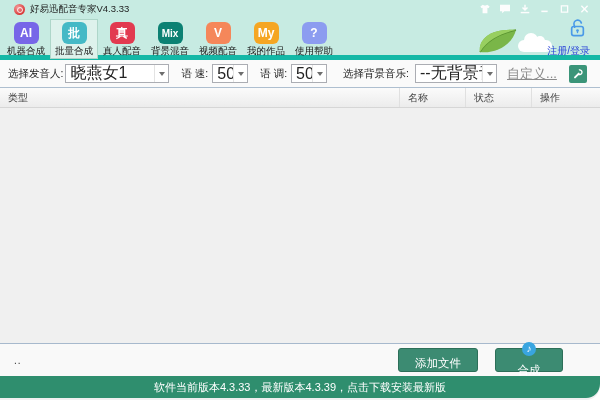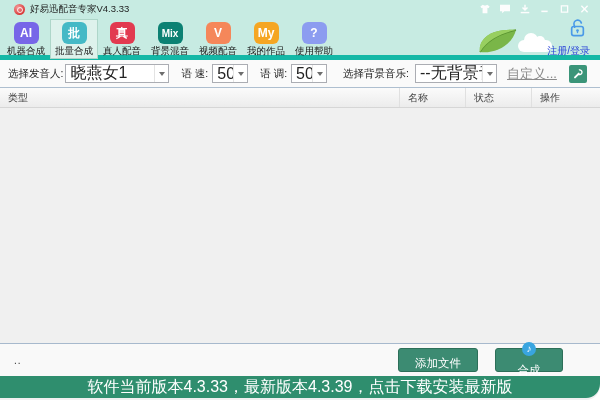--- a/index.html
+++ b/index.html
@@ -71,21 +71,21 @@
   .ellipsis { font-size:10px; color:#333; margin-left:14px; letter-spacing:1px; }
   .btn { height:24px; background:#3c8b72; border:1px solid #2d6f59; border-radius:3px;
         color:#fff; font-size:11.5px; display:flex; align-items:center; justify-content:center;
         gap:7px; cursor:pointer; white-space:nowrap;flex-direction:column; }
   .btn-add { width:80px; margin-left:auto; }
   .btn-synth { width:68px; margin-left:17px; margin-right:37px; }
   .music-circle { width:14px; height:14px; background:#39a5e0; border-radius:50%; color:#fff;
         font-size:10px; line-height:14px; text-align:center; }
 
   
-  .statusbar { height:22px; background:#2f8e6e; color:#ffffff; font-size:16px;
+  .statusbar { height:22px; background:#2f8e6e; color:#ffffff; font-size:11px;
         display:flex; align-items:center; justify-content:center; border-radius:0 0 14px 0; }
 </style>
 </head>
 <body>
 
 <div class="window">
 
   <div class="titlebar">
     <span class="app-logo"></span>
     <span class="wtitle">好易迅配音专家V4.3.33</span>

